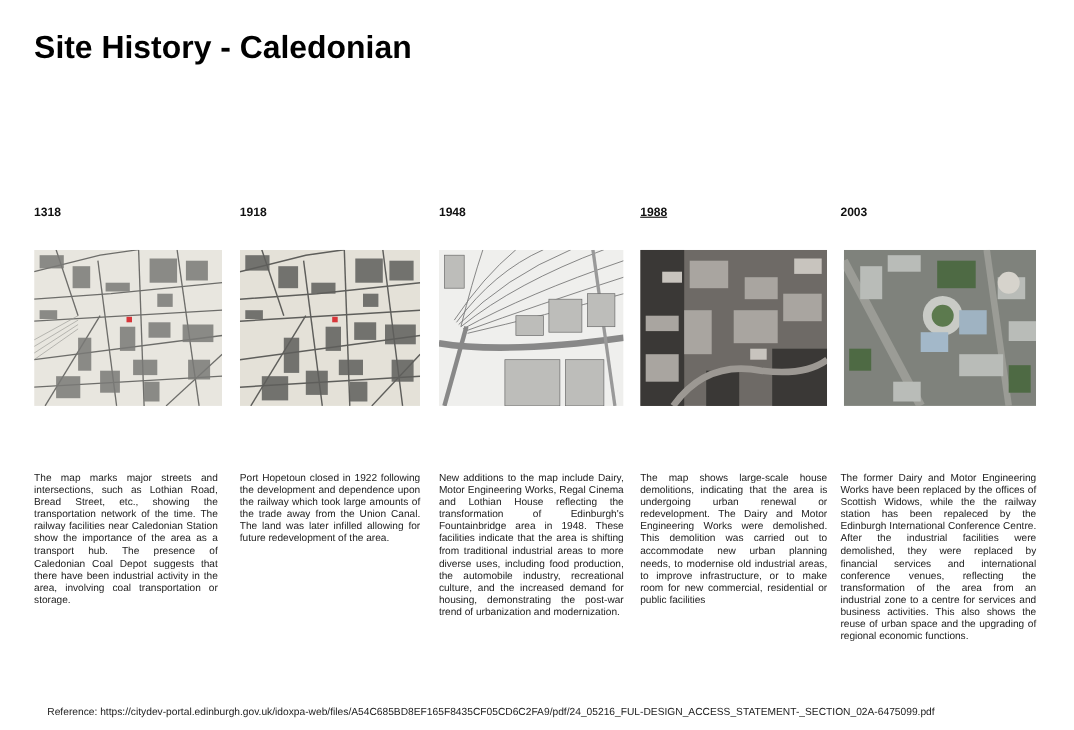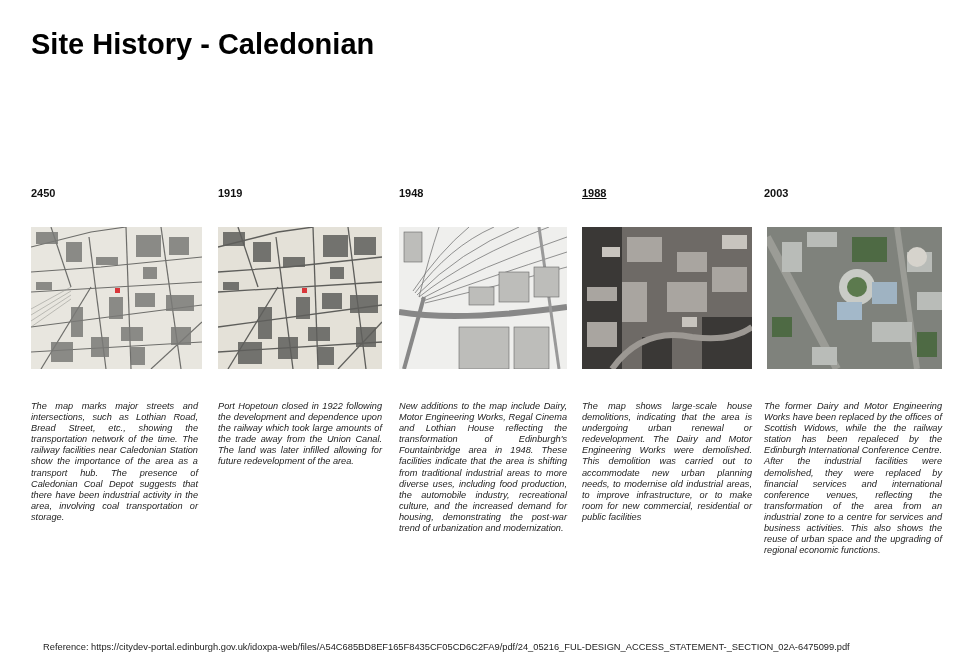--- a/index.html
+++ b/index.html
@@ -1,30 +1,30 @@
 <!DOCTYPE html>
 <html><head>
 <meta charset="utf-8">
 <style>
   html, body { margin: 0; padding: 0; background: #ffffff; }
   body { width: 976px; height: 664px; position: relative; overflow: hidden; font-family: "Liberation Sans", sans-serif; color: #111; }
   .title { position: absolute; left: 31px; top: 28px; font-size: 29px; font-weight: bold; letter-spacing: 0px; color: #000; }
   .year { position: absolute; top: 187px; font-size: 11px; font-weight: bold; color: #111; }
   .img { position: absolute; top: 227px; height: 142px; overflow: hidden; }
   .img svg { display: block; width: 100%; height: 100%; }
-  .desc { position: absolute; top: 401px; font-size: 9.2px; line-height: 11.1px; text-align: justify; color: #222; font-style: italic; }
+  .desc { position: absolute; top: 429px; font-size: 9.2px; line-height: 11.1px; text-align: justify; color: #222; }
   .ref { position: absolute; left: 28px; top: 642px; font-size: 9.3px; color: #222; white-space: nowrap; padding-left: 15px; }
 </style>
 </head>
 <body>
 
 <div class="title">Site History - Caledonian</div>
 
 <div>
-  <div class="year" style="left:31px;">2450</div>
+  <div class="year" style="left:31px;">1318</div>
   <div class="img" style="left:31px;width:171px;">
     <svg viewBox="0 0 171 142" preserveAspectRatio="none">
       <rect width="171" height="142" fill="#e8e6df"></rect>
       <g stroke="#6d6d6a" stroke-width="1.2" fill="none">
         <path d="M0,20 L60,5 L95,0"></path>
           <path d="M0,45 L70,40 L171,30"></path>
           <path d="M0,65 L171,55"></path>
         <path d="M95,0 L100,142"></path>
           <path d="M58,10 L75,142"></path>
           <path d="M0,100 L171,78"></path>
@@ -58,21 +58,21 @@
           <path d="M0,94 L40,68"></path>
           <path d="M0,100 L40,72"></path>
       </g>
       <rect x="84" y="61" width="5" height="5" fill="#d9363a"></rect>
     </svg>
   </div>
   <div class="desc" style="left:31px;width:167px;">The map marks major streets and intersections, such as Lothian Road, Bread Street, etc., showing the transportation network of the time. The railway facilities near Caledonian Station show the importance of the area as a transport hub.  The presence of Caledonian Coal Depot suggests that there  have been industrial activity in the area, involving coal transportation or storage.</div>
 </div>
 
 <div>
-  <div class="year" style="left:218px;">1919</div>
+  <div class="year" style="left:218px;">1918</div>
   <div class="img" style="left:218px;width:164px;">
     <svg viewBox="0 0 164 142" preserveAspectRatio="none">
       <rect width="164" height="142" fill="#e4e1d8"></rect>
       <g stroke="#5e5e5b" stroke-width="1.3" fill="none">
         <path d="M0,20 L60,5 L95,0"></path>
           <path d="M0,45 L70,40 L164,30"></path>
           <path d="M0,65 L164,55"></path>
         <path d="M95,0 L100,142"></path>
           <path d="M58,10 L75,142"></path>
           <path d="M0,100 L164,78"></path>

